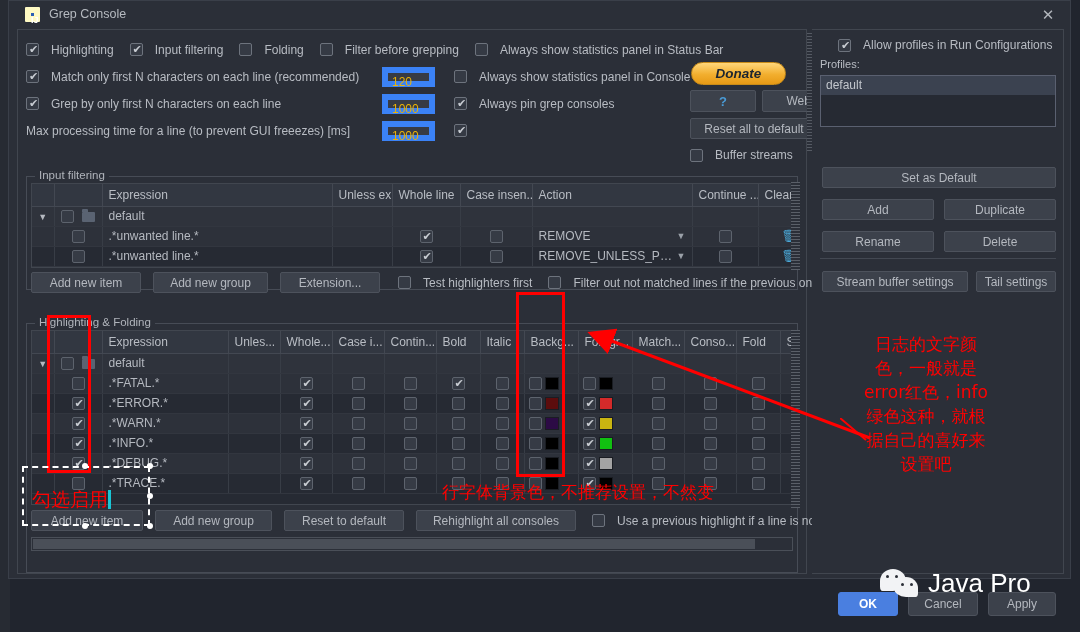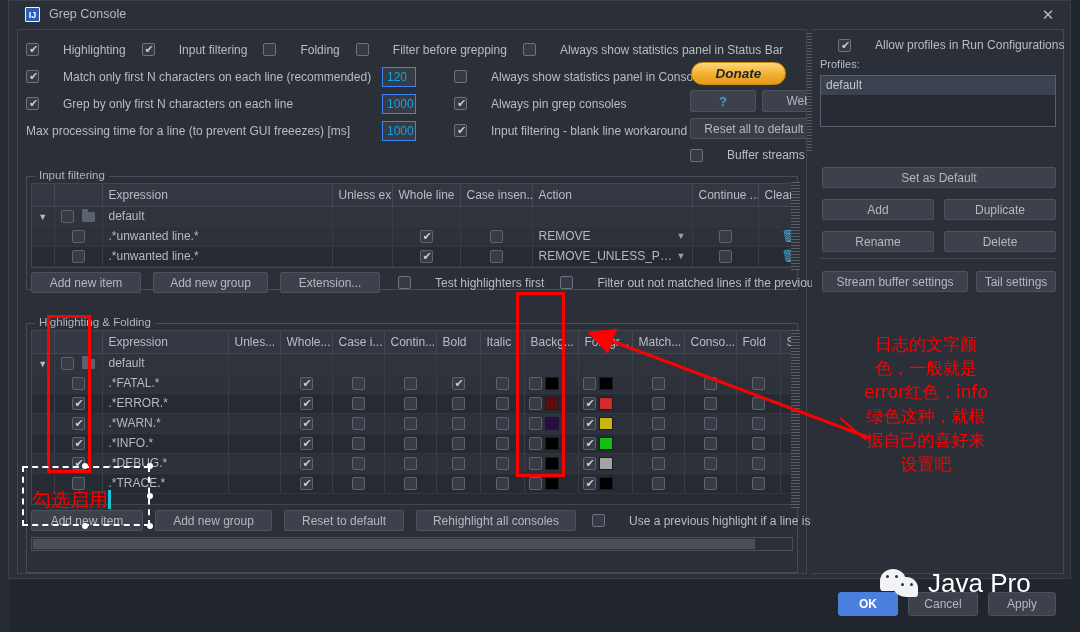--- a/index.html
+++ b/index.html
@@ -24,21 +24,21 @@
   #backdrop .hl-green { color:#3f9142; }
 
   
   #dialog {
     position:absolute; left:8px; top:0px; width:1063px; height:579px;
     background:#2b2f38; border:1px solid #3a3f49;
   }
   #titlebar { height:28px; position:relative; background:#2b2f38; }
   #titlebar .tb-icon {
     position:absolute; left:16px; top:6px; width:15px; height:15px;
-    background:#2b5fb5; border:1px solid #fef9c3; border-radius:1px;
+    background:#2b5fb5; border:6px solid #fef9c3; border-radius:1px;
     font-size:9px; color:#fff; text-align:center; line-height:14px; font-weight:bold;
   }
   #titlebar .tb-title { position:absolute; left:40px; top:6px; font-size:12.5px; color:#b6bac0; }
   #titlebar .tb-close {
     position:absolute; right:12px; top:4px; width:20px; height:20px;
     text-align:center; line-height:20px; font-size:15px; color:#b2b6bc;
   }
 
   
   #content { position:absolute; left:0; top:28px; right:0; bottom:0; }
@@ -58,24 +58,24 @@
   .opts { position:absolute; left:8px; top:6px; width:770px; }
   .opt-row { display:flex; align-items:center; height:27px; }
   .chk {
     width:13px; height:13px; border:1px solid #6d737d; background:#353a44;
     border-radius:2px; display:inline-block; position:relative; flex:none;
   }
   .chk.on::after {
     content:"\2714"; position:absolute; left:0px; top:-2px;
     font-size:11px; color:#c8ccd2; line-height:14px; width:13px; text-align:center;
   }
-  .opt-lbl { margin-left:24px; color:#b8bcc3; white-space:nowrap; font-size:12px; }
+  .opt-lbl { margin-left:12px; color:#b8bcc3; white-space:nowrap; font-size:12px; }
   .numfield {
-    width:34px; height:20px; background:#373b44; border:1px solid #3b82f6;
-    color:#0ea5e9; font-size:12px; padding:0 4px; line-height:19px;
+    width:53px; height:20px; background:#373b44; border:6px solid #3b82f6;
+    color:#eab308; font-size:12px; padding:0 4px; line-height:19px;
   }
   .c1 { width:356px; display:flex; align-items:center; }
   .c2 { width:62px; display:flex; align-items:center; }
   .c3 { width:250px; display:flex; align-items:center; }
 
   
   .btn {
     background:#3c414b; border:1px solid #4d525c; color:#b4b8bf;
     font-size:12px; text-align:center; display:inline-flex;
     align-items:center; justify-content:center; border-radius:2px;
@@ -305,21 +305,20 @@
 
         <div class="opt-row">
           <div class="c1">
             <span class="opt-lbl" style="margin-left:0">Max processing time for a line (to prevent GUI freeezes) [ms]</span>
           </div>
           <div class="c2">
             <span class="numfield">1000</span>
           </div>
           <div class="c3" style="margin-left:10px">
             <span class="chk on"></span>
-            <span class="opt-lbl">Input filtering - blank line workaround</span>
           </div>
         </div>
       </div>
 
       <div id="donate" class="btn">Donate</div>
       <div id="qbtn" class="btn">?</div>
       <div id="webpage" class="btn">Web pa</div>
       <div id="resetall" class="btn flat">Reset all to default</div>
       <div id="bufstream">
         <span class="chk"></span>
@@ -666,15 +665,16 @@
 <div class="handle" style="left:147px;top:463px"></div>
 <div class="handle" style="left:147px;top:493px"></div>
 <div class="handle" style="left:82px;top:523px"></div>
 <div class="handle" style="left:147px;top:523px"></div>
 
 <div class="anno cn" style="left:32px;top:487px;font-size:19px;">
   <span>勾选启用</span><span class="caret"></span>
 </div>
 
 <div class="anno cn" style="left:378px;top:480px;width:400px;text-align:center;font-size:17px;line-height:24px;">
+  <div>行字体背景色，不推荐设置，不然变</div>
 </div>
 
 <div class="anno cn" style="left:862px;top:332px;width:128px;text-align:center;font-size:17px;line-height:24px;">日志的文字颜色，一般就是error红色，info绿色这种，就根据自己的喜好来设置吧</div>
 
 </body></html>

